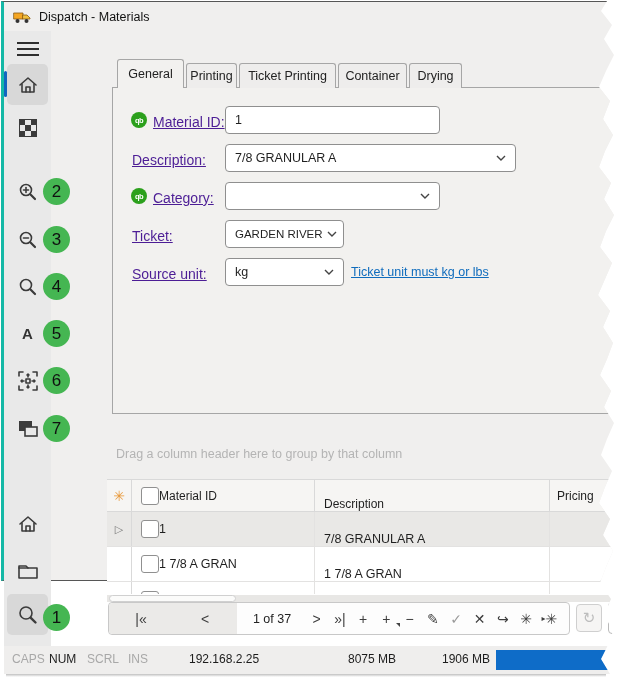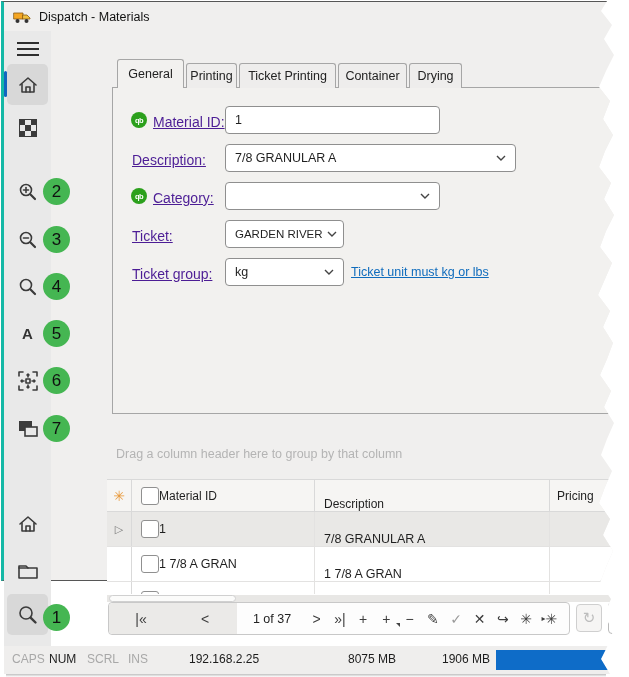--- a/index.html
+++ b/index.html
@@ -275,21 +275,21 @@
   </div>
 
   <div class="fld-label" style="left:128px;top:226px">Ticket:</div>
   <div class="inputbox" style="left:221px;top:218px;width:119px;padding-right:6px">
     <span style="font-size:11.5px">GARDEN RIVER</span>
     <svg class="chev" width="10" height="6" viewBox="0 0 10 6">
       <polyline points="1,1 5,5 9,1" fill="none" stroke="#444" stroke-width="1.4"></polyline>
     </svg>
   </div>
 
-  <div class="fld-label" style="left:128px;top:264px">Ticket group:</div>
+  <div class="fld-label" style="left:128px;top:264px">Source unit:</div>
   <div class="inputbox" style="left:221px;top:256px;width:119px">
     <span>kg</span>
     <svg class="chev" width="10" height="6" viewBox="0 0 10 6">
       <polyline points="1,1 5,5 9,1" fill="none" stroke="#444" stroke-width="1.4"></polyline>
     </svg>
   </div>
   <a class="linktext" style="left:347px;top:263px">Ticket unit must kg or lbs</a>
 
   <div class="group-hint">Drag a column header here to group by that column</div>
 

